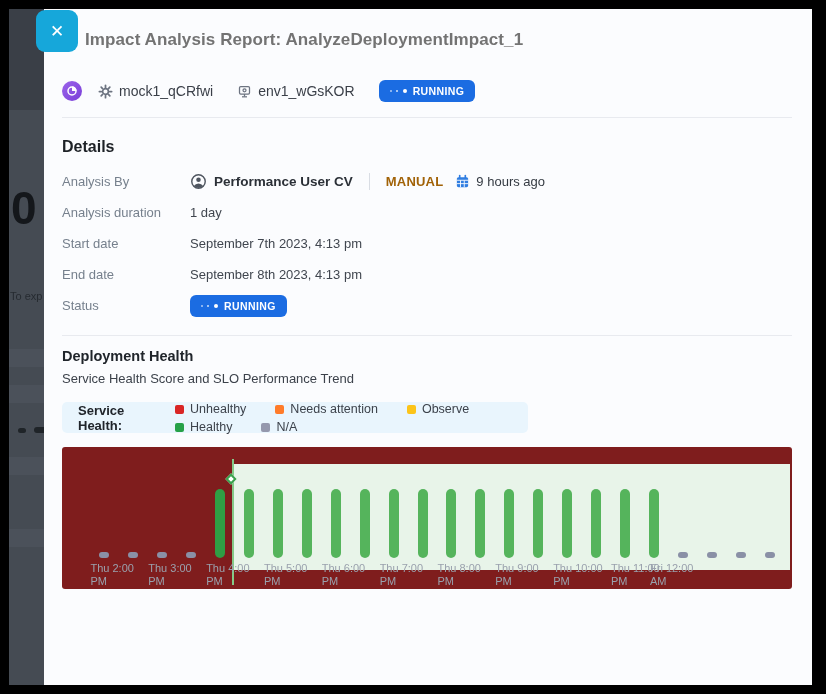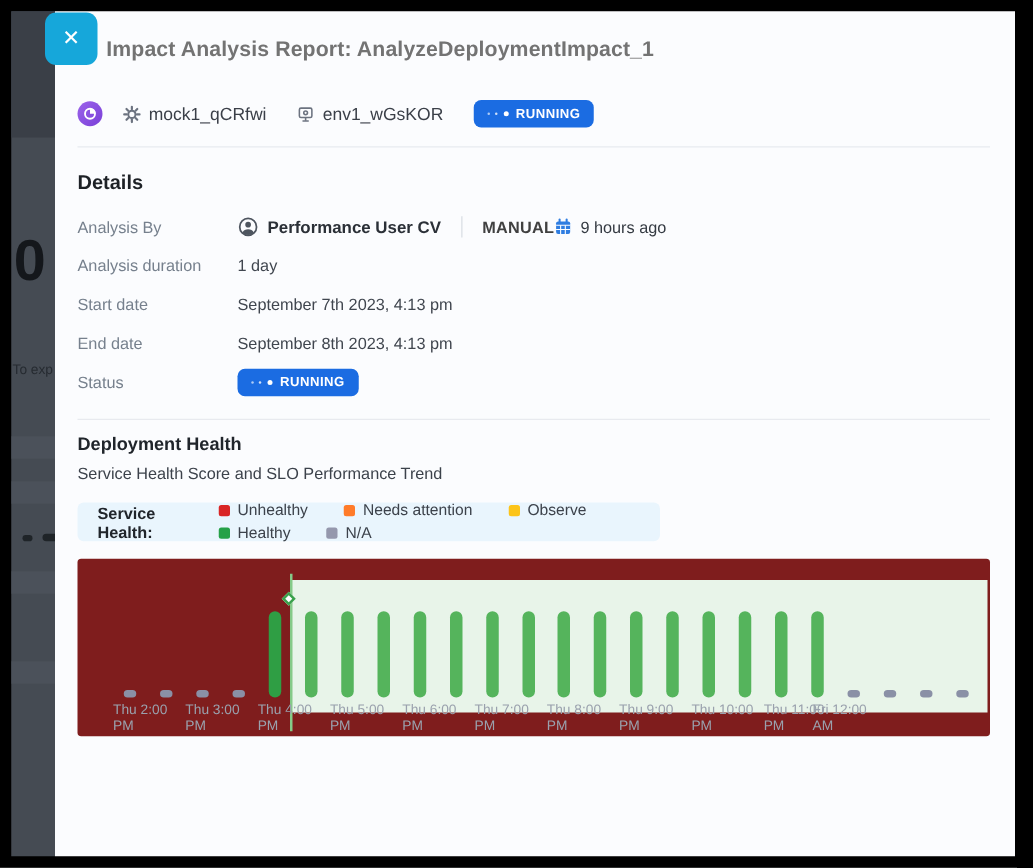--- a/index.html
+++ b/index.html
@@ -38,21 +38,21 @@
   .divider { border:none; border-top:1px solid #e8eaef; margin:15px 0 0 0; }
 
   .section-h1 { margin-top:20px; font-size:16px; font-weight:700; color:#1d2126; }
 
   .detail-rows { margin-top:10px; }
   .detail-row { display:flex; align-items:center; min-height:31px; }
   .detail-label { width:128px; flex:0 0 128px; font-size:13px; color:#76808d; }
   .detail-value { font-size:13px; color:#40464f; display:flex; align-items:center; }
   .exec-user { display:flex; align-items:center; gap:7px; font-size:13.5px; font-weight:600; color:#2b3037; }
   .vsep { width:1px; height:17px; background:#d9dde4; margin:0 16px; }
-  .manual { font-size:13px; font-weight:700; color:#404040; letter-spacing:.2px; }
+  .manual { font-size:13px; font-weight:700; color:#a16207; letter-spacing:.2px; margin-right:12px; }
   .time-ago { display:flex; align-items:center; gap:6px; font-size:13px; color:#343a42; font-weight:500; }
 
   .dh-h { margin-top:12px; font-size:14.5px; font-weight:700; color:#20252b; }
   .dh-sub { margin-top:7px; font-size:13px; color:#3c424b; }
 
   .legend { margin-top:16px; width:466px; height:31px; background:#e9f5fd; border-radius:5px; display:flex; align-items:center; padding:0 16px; }
   .legend-title { font-size:13px; font-weight:700; color:#20252b; margin-right:26px; }
   .legend-item { display:inline-flex; align-items:center; gap:6px; font-size:12.5px; color:#3c424b; margin-right:29px; }
   .legend-item:last-child { margin-right:0; }
   .swatch { width:9px; height:9px; border-radius:2px; display:inline-block; }

